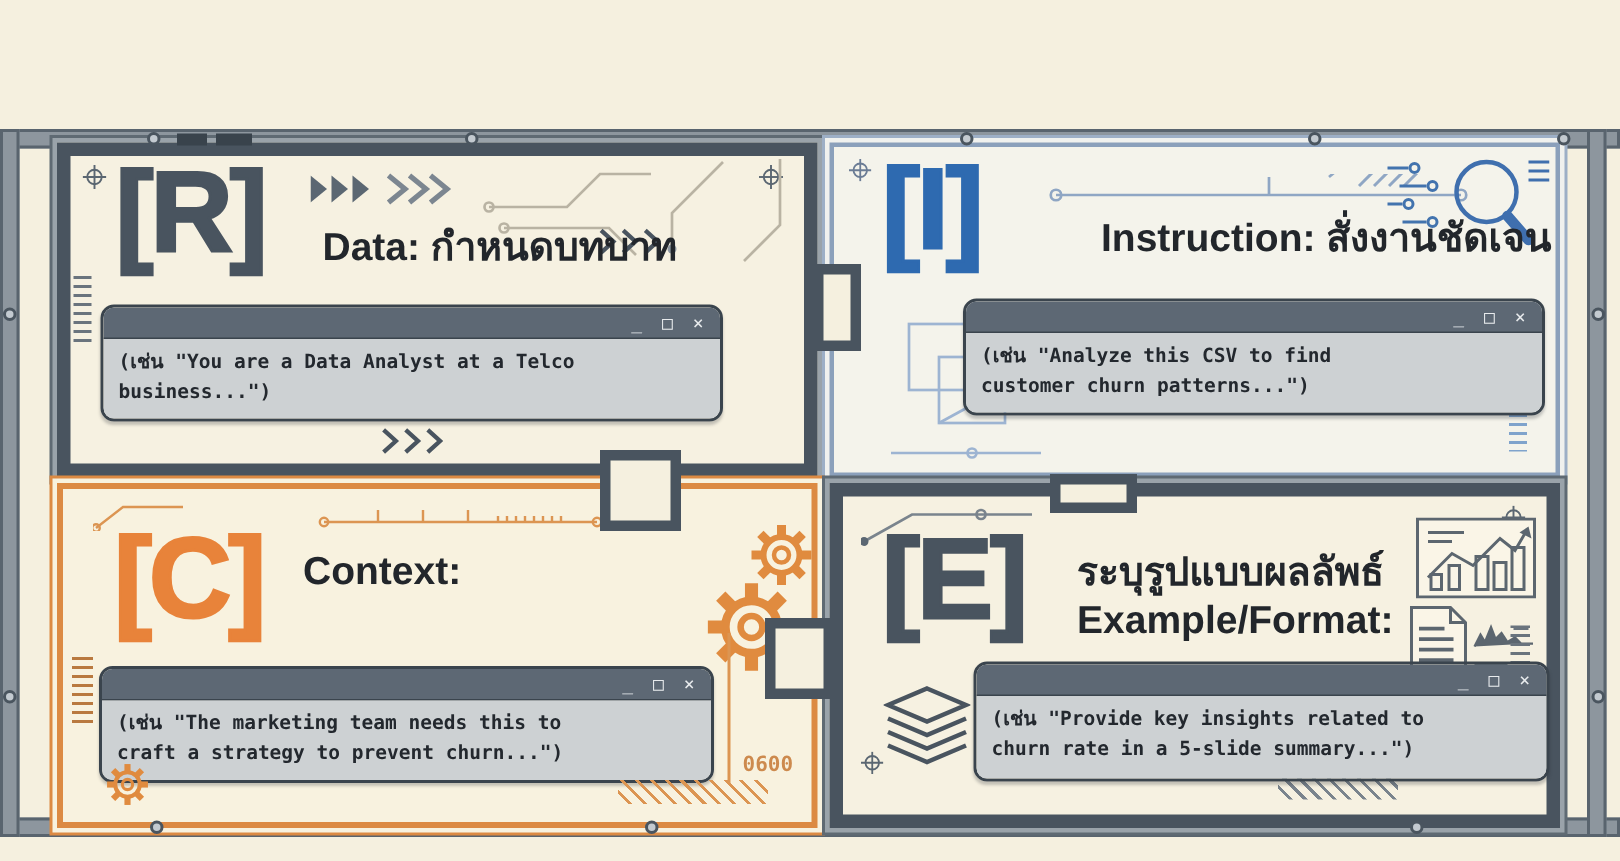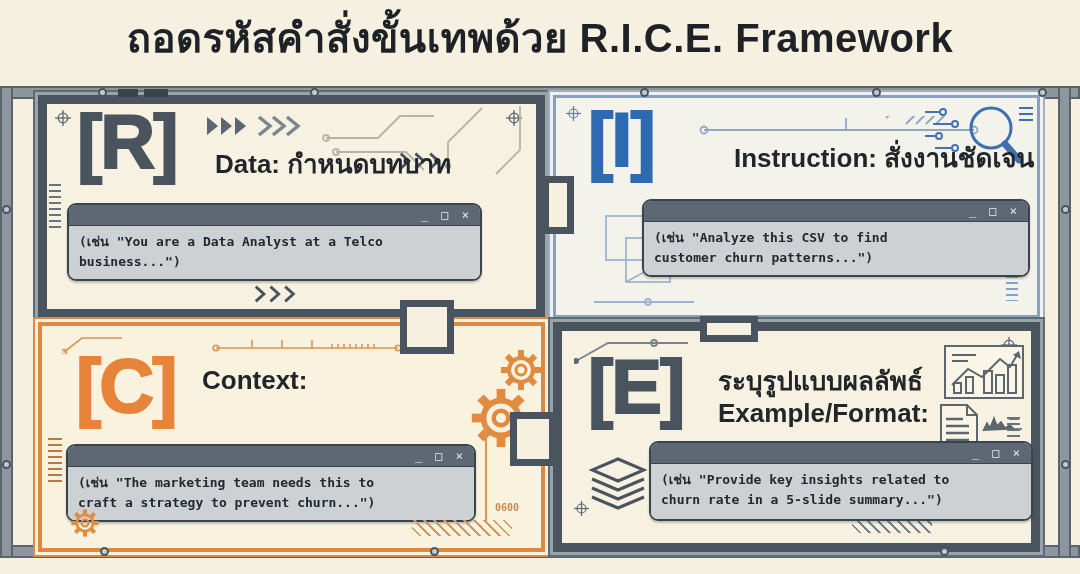--- a/index.html
+++ b/index.html
@@ -50,21 +50,21 @@
   
   .connector{position:absolute;background:#f5f0df;border:7px solid #49545f;
     box-sizing:border-box;z-index:6;}
 
   .decor{position:absolute;pointer-events:none;}
   .ladder{background:repeating-linear-gradient(to bottom,#b9793f 0 2px,transparent 2px 6px);}
   .ladder-slate{background:repeating-linear-gradient(to bottom,#6a747d 0 2px,transparent 2px 6px);}
   .ladder-blue{background:repeating-linear-gradient(to bottom,#7fa3cc 0 2px,transparent 2px 6px);}
   .hatch-orange{background:repeating-linear-gradient(45deg,transparent 0 5px,#dc9552 5px 7px);}
   .hatch-slate{background:repeating-linear-gradient(45deg,transparent 0 5px,#7a848d 5px 7px);}
-  .dial-label{position:absolute;font-family:"DejaVu Sans Mono",monospace;font-size:10px;
+  .dial-label{position:absolute;font-family:"DejaVu Sans Mono",monospace;font-size:14px;
     color:#cd8a4e;font-weight:700;}
 </style>
 </head>
 <body>
 
 <svg width="0" height="0" style="position:absolute">
   <defs>
     <symbol id="sym-gear" viewBox="0 0 44 44">
       <g fill="none" stroke="currentColor">
         <circle cx="22" cy="22" r="12" stroke-width="4"></circle>
@@ -93,21 +93,20 @@
         <path d="M4 2 L14 11 L4 20"></path>
           <path d="M22 2 L32 11 L22 20"></path>
           <path d="M40 2 L50 11 L40 20"></path>
       </g>
     </symbol>
   </defs>
 </svg>
 
 <div class="stage">
 
-  <div class="page-title">ถอดรหัสคำสั่งขั้นเทพด้วย R.I.C.E. Framework</div>
 
   <div class="rail rail-top"></div>
   <div class="rail rail-bottom"></div>
   <div class="rail rail-left"></div>
   <div class="rail rail-right"></div>
   <div class="rail-chip" style="left:118px;top:89px;width:20px;height:8px;"></div>
   <div class="rail-chip" style="left:144px;top:89px;width:24px;height:8px;"></div>
   <div class="screw" style="left:98px;top:88px;"></div>
   <div class="screw" style="left:310px;top:88px;"></div>
   <div class="screw" style="left:640px;top:88px;"></div>

